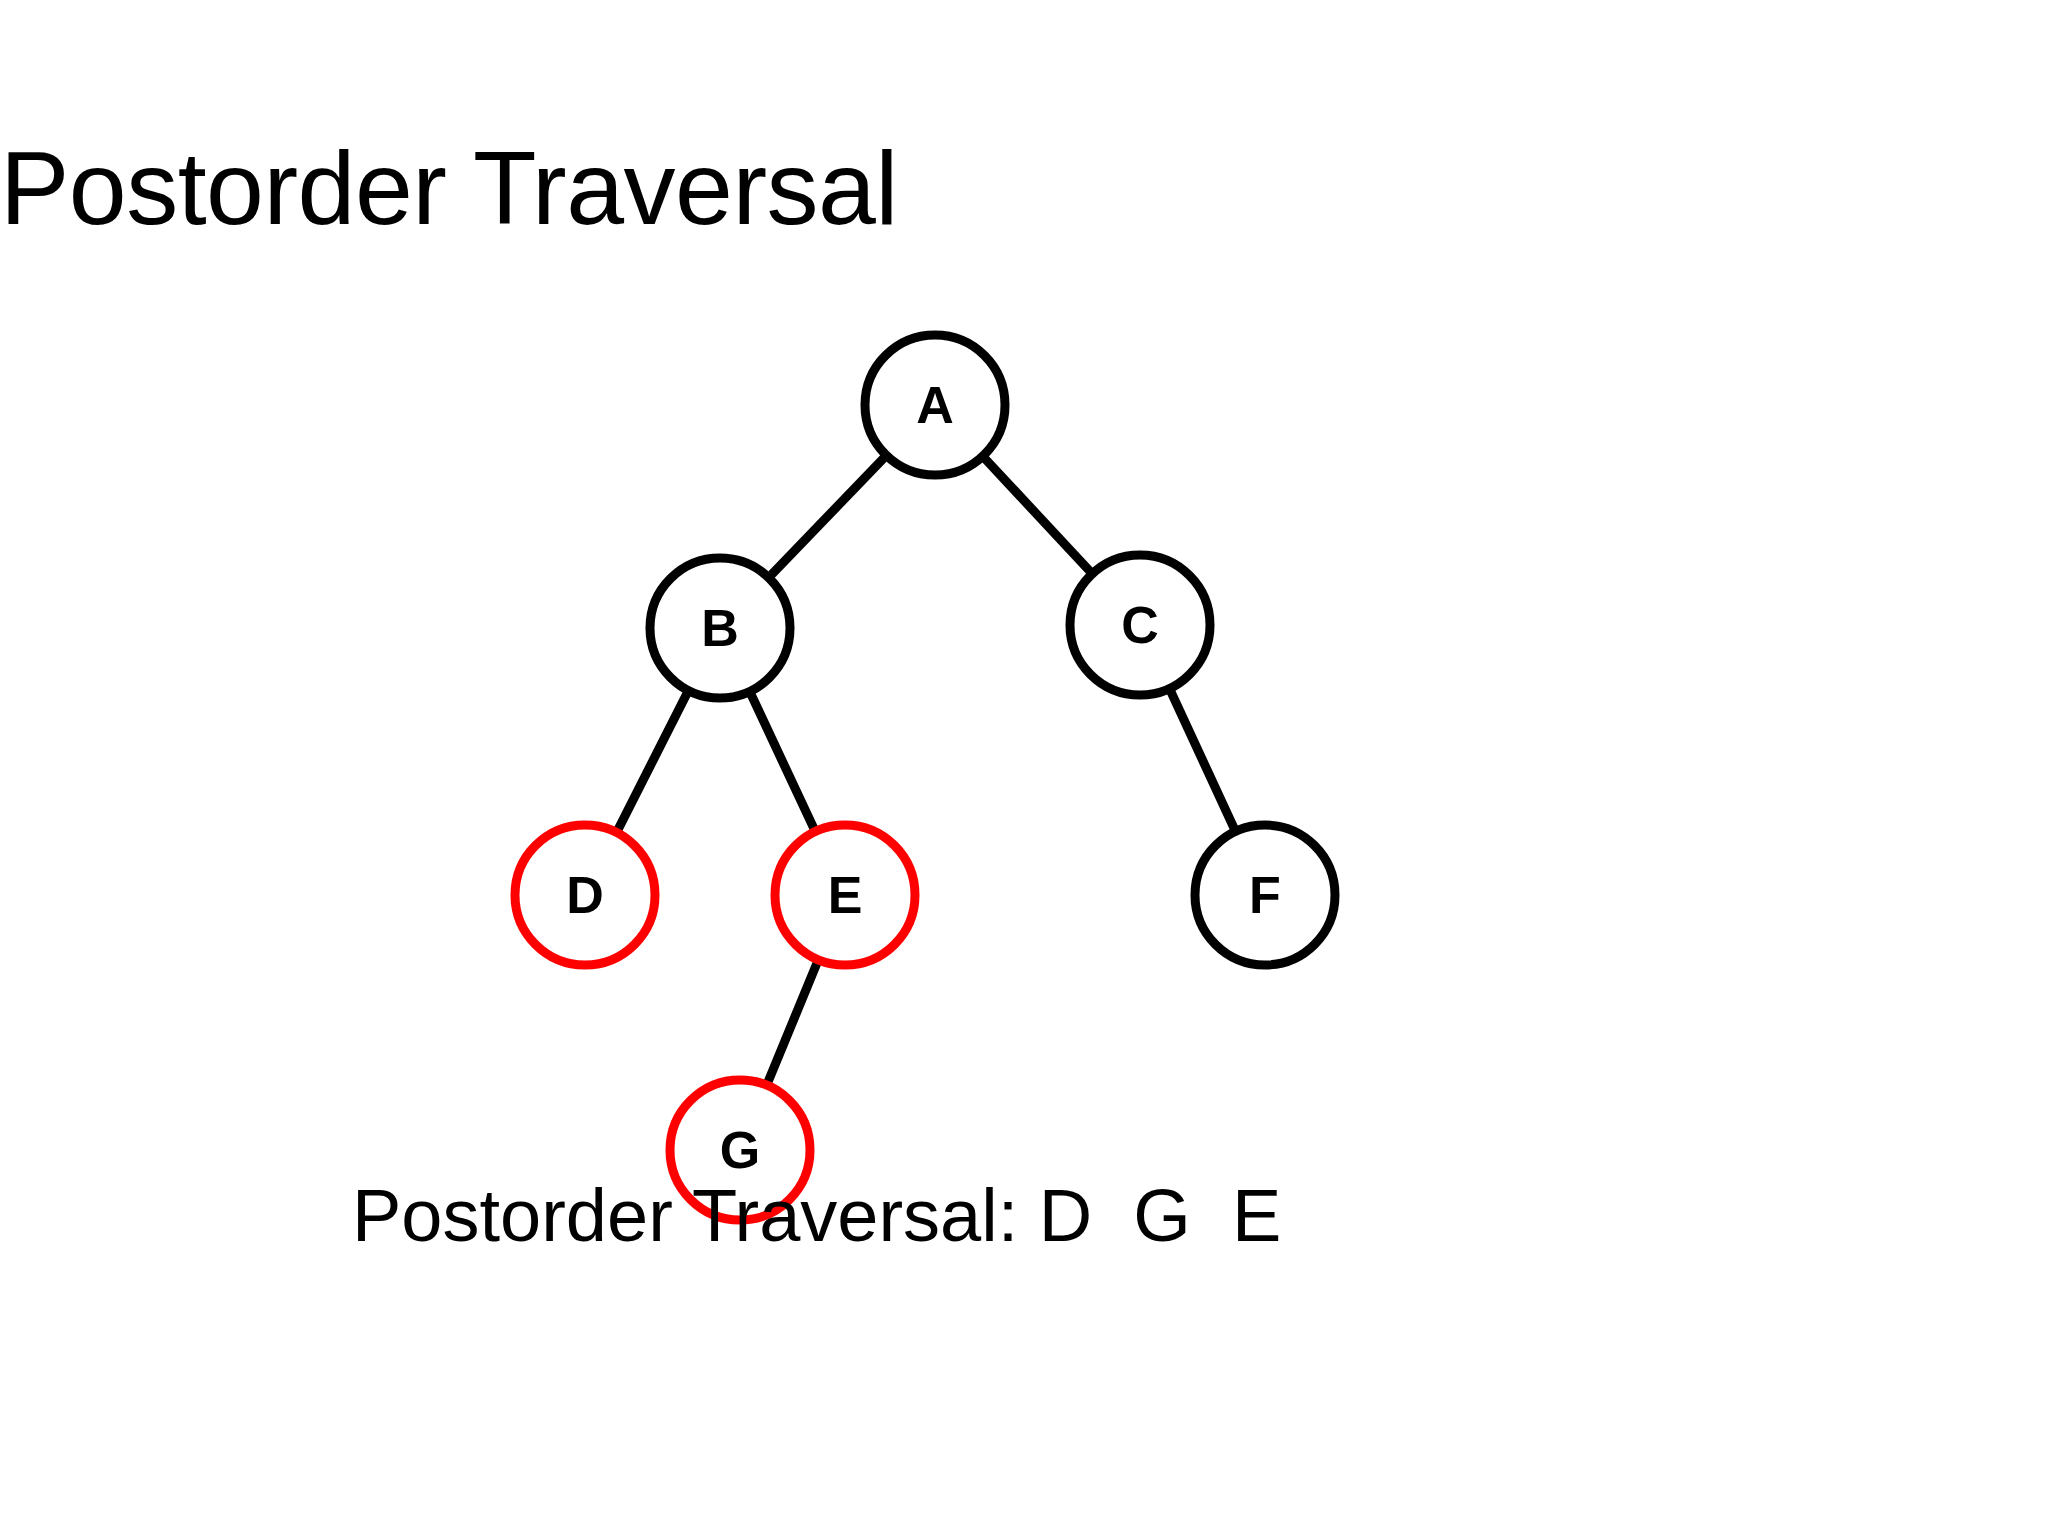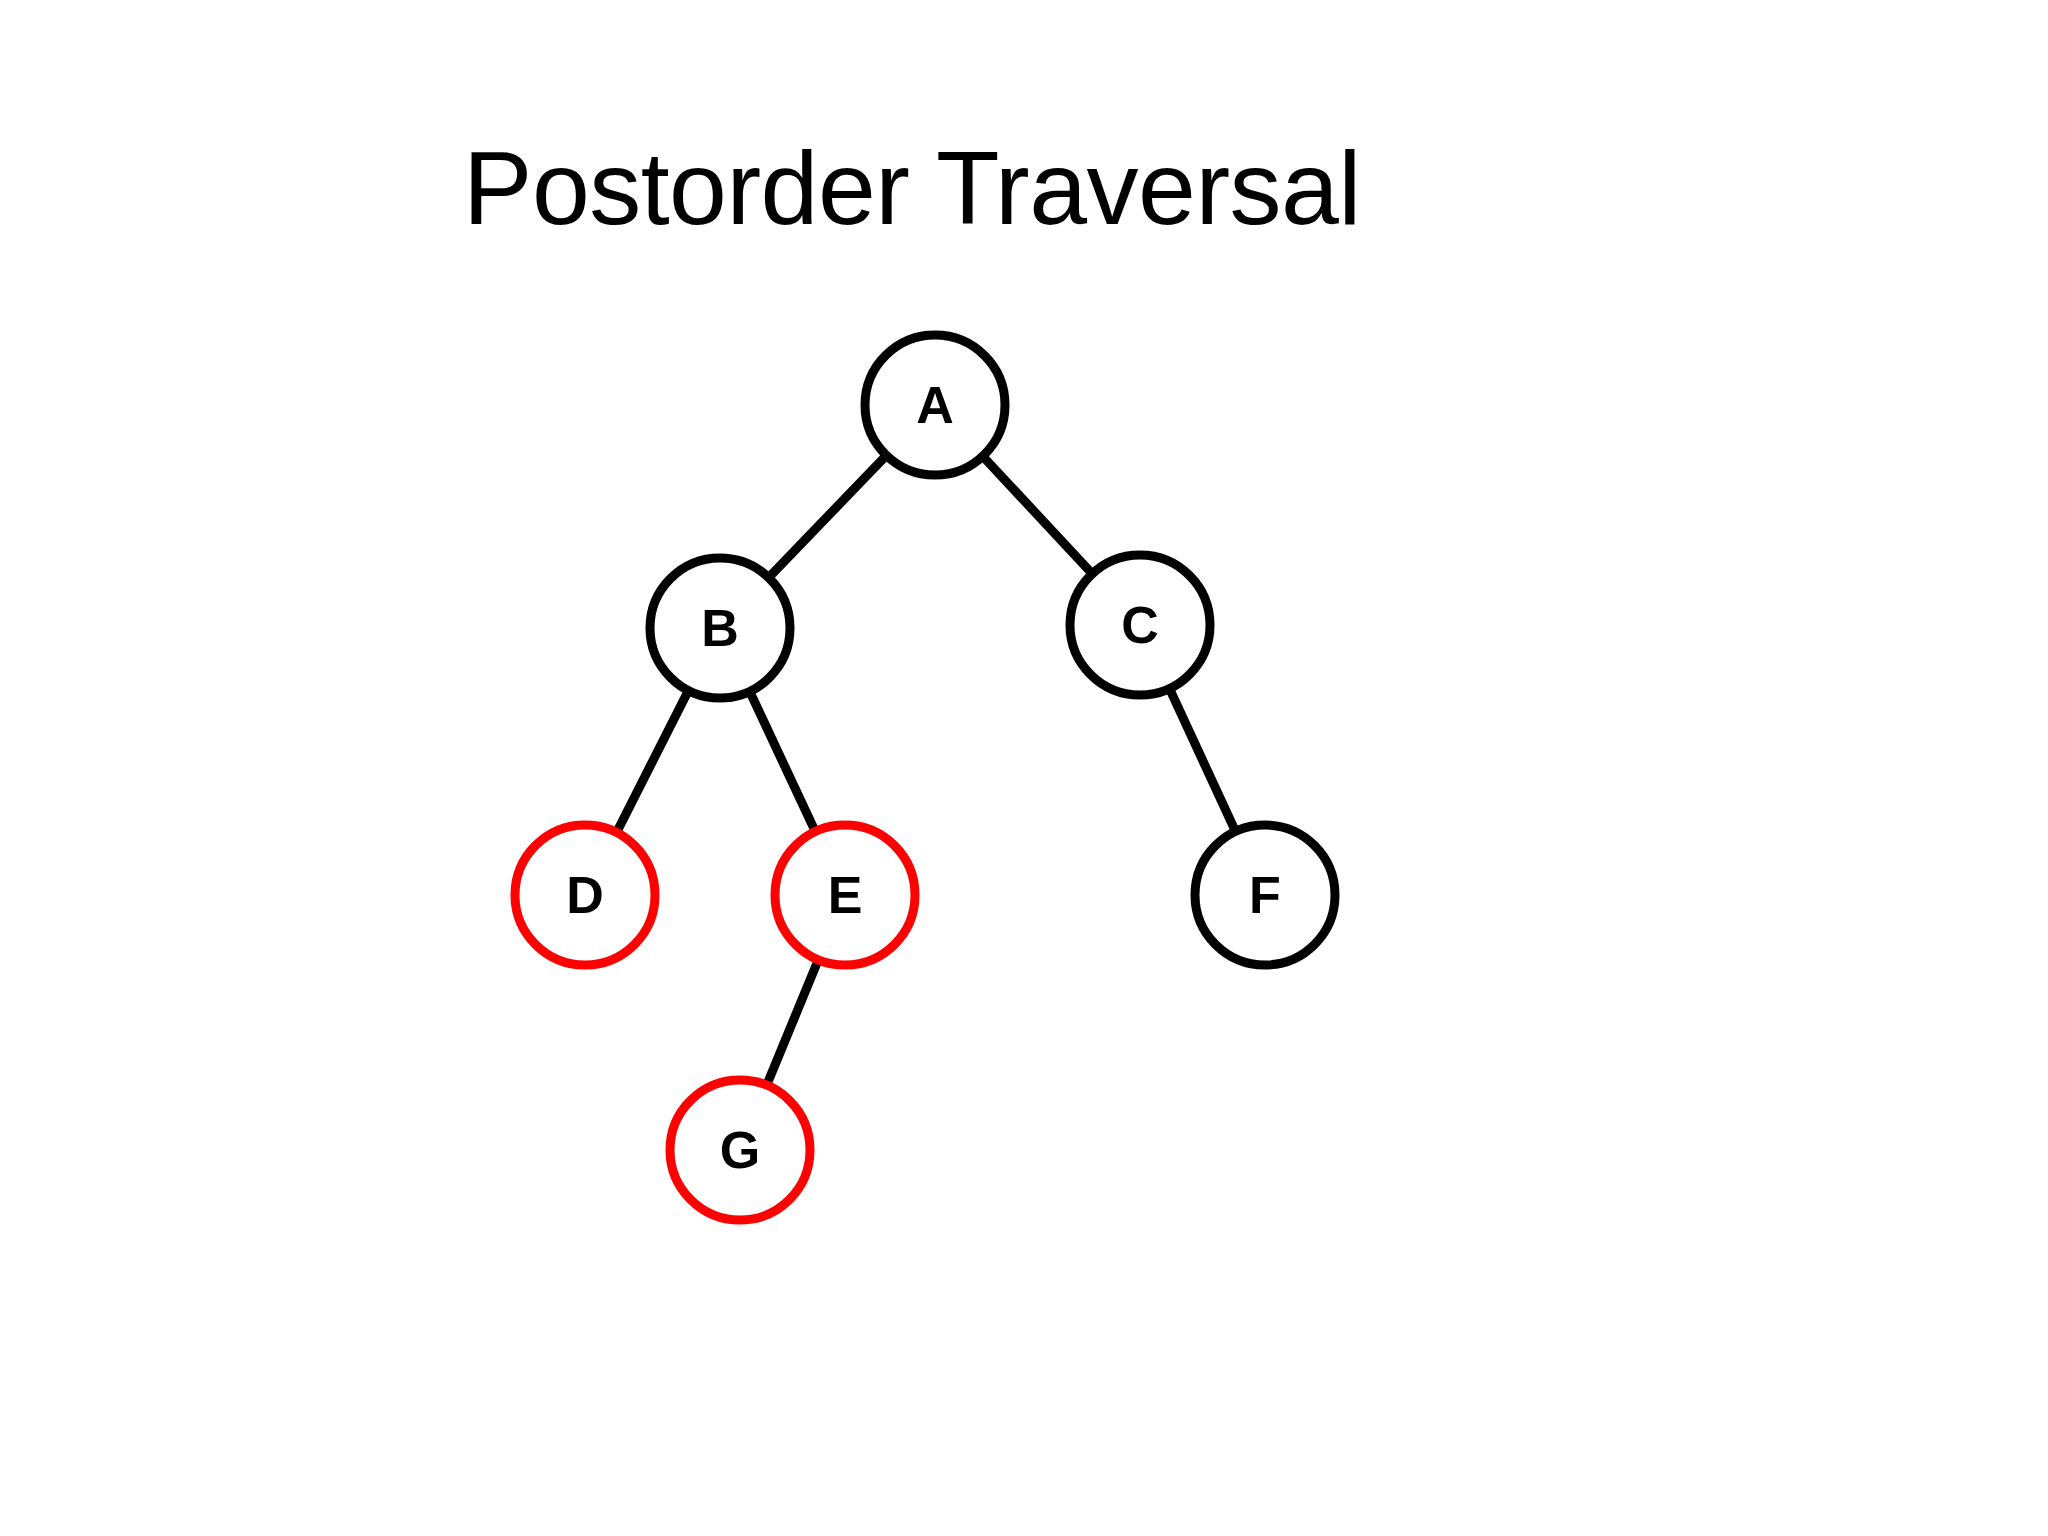--- a/index.html
+++ b/index.html
@@ -19,21 +19,21 @@
     left: 0; top: 0;
     width: 2048px;
     height: 1536px;
     background: #ffffff;
   }
   #slide-title {
     position: absolute;
     left: 0;
     top: 132px;
     width: 1824px;
-    text-align: center;
+    text-align: left;
     font-size: 104px;
     line-height: 1.08;
     font-weight: 400;
     color: #000000;
     letter-spacing: -0.5px;
     white-space: nowrap;
   }
   #tree-svg {
     position: absolute;
     left: 0;
@@ -99,14 +99,15 @@
           <circle cx="1265" cy="895" r="70" fill="#FFFFFF" stroke="#000000" stroke-width="9"></circle>
           <text x="1265" y="895" text-anchor="middle" dominant-baseline="central" class="node-label">F</text>
         </g>
         <g>
           <circle cx="740" cy="1150" r="70" fill="#FFFFFF" stroke="#FF0000" stroke-width="9"></circle>
           <text x="740" y="1150" text-anchor="middle" dominant-baseline="central" class="node-label">G</text>
         </g>
       </g>
   </svg>
 
+  <div id="caption">Postorder Traversal: D  G  E</div>
 
 </div>
 
 </body></html>

